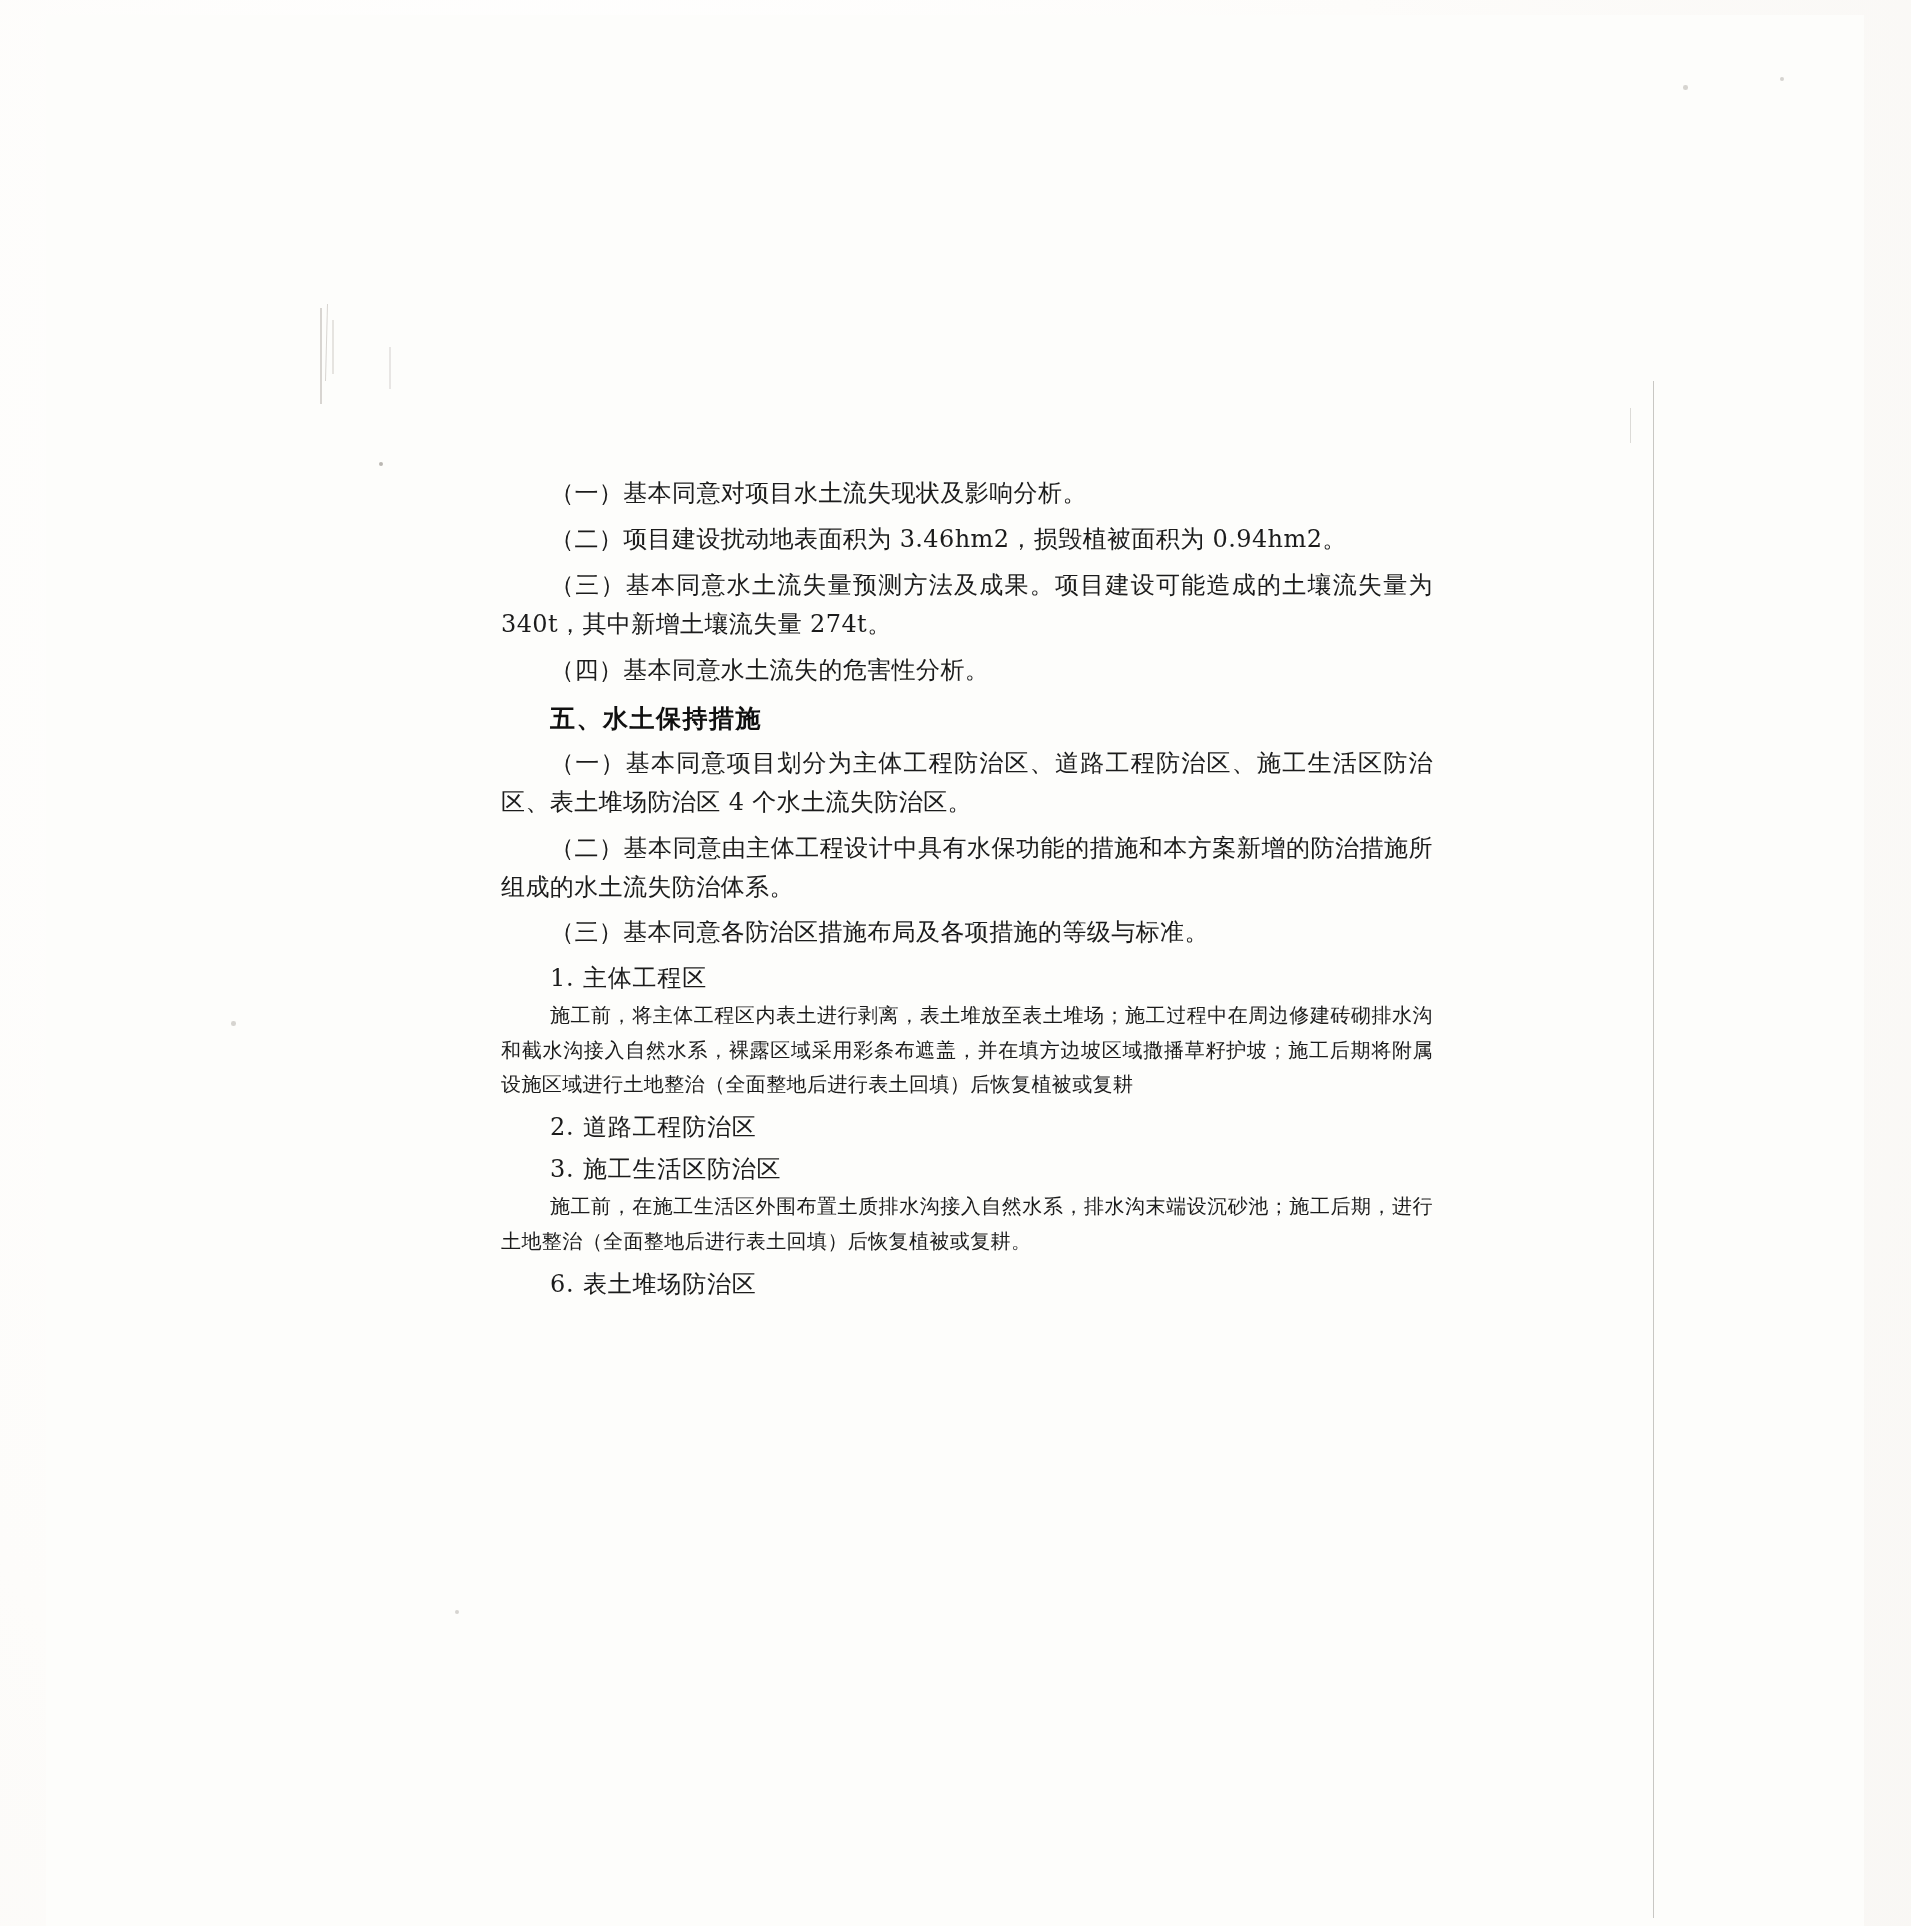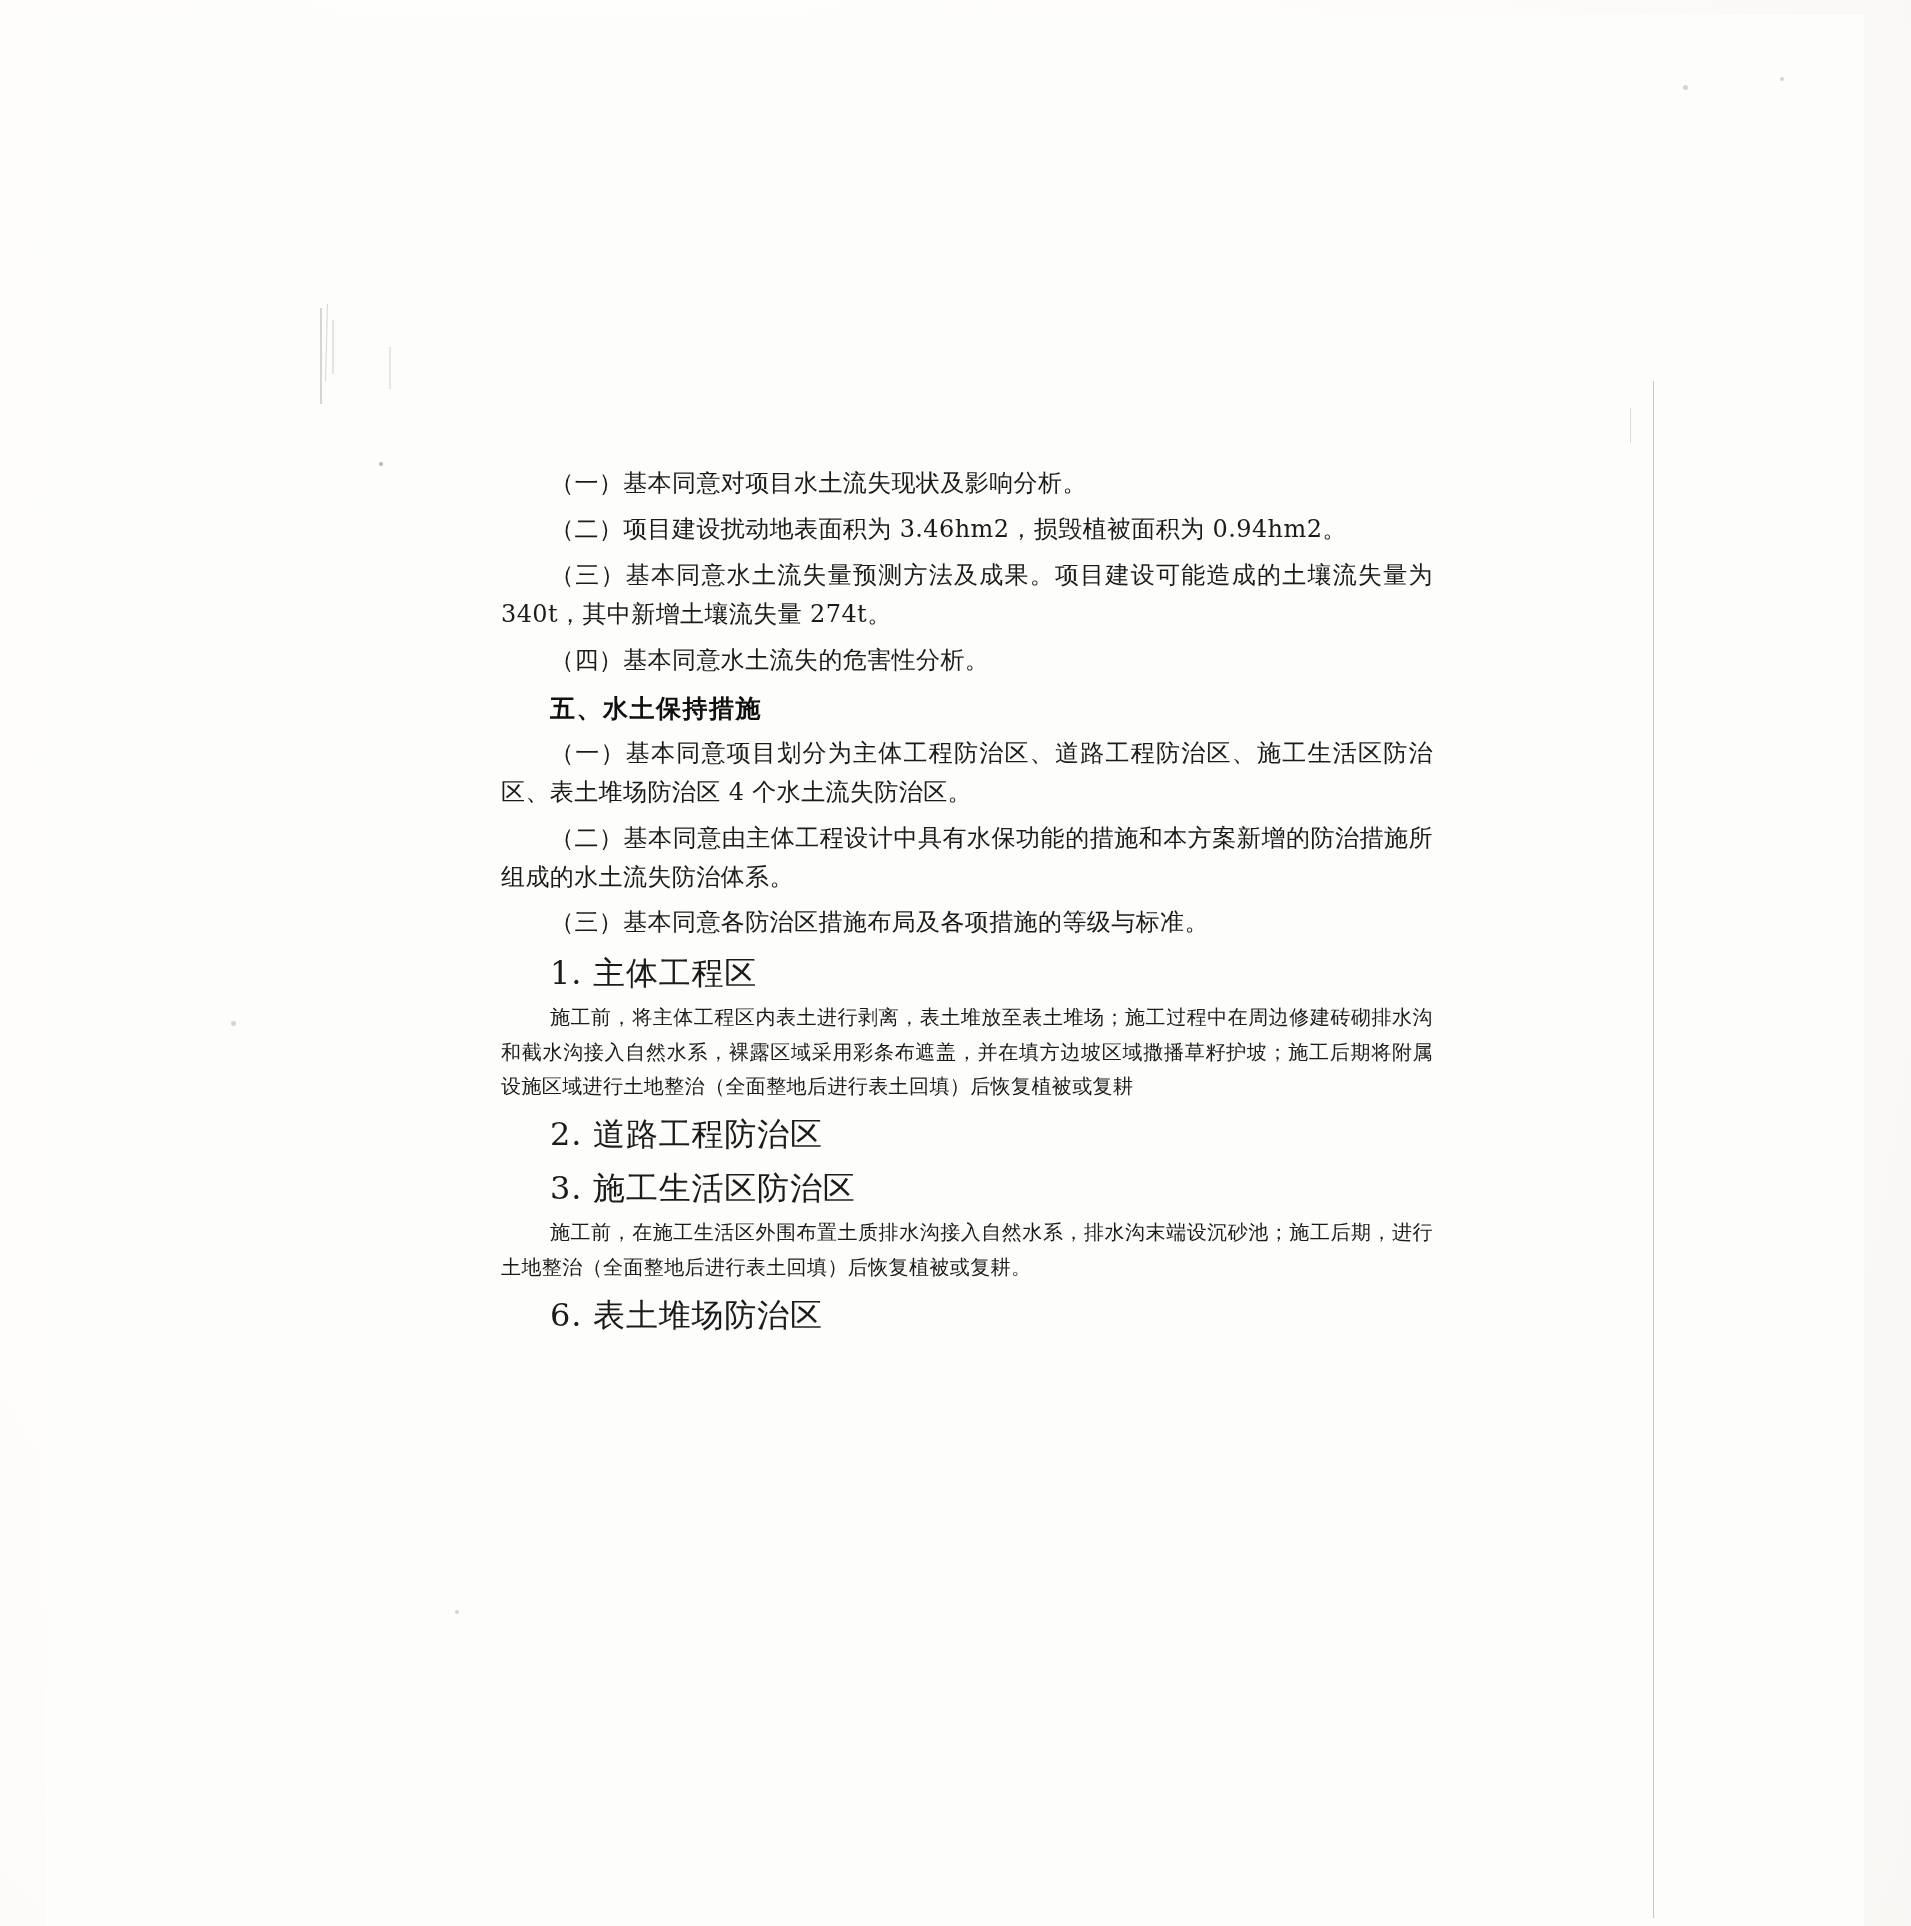--- a/index.html
+++ b/index.html
@@ -56,21 +56,21 @@
     width: 1.2px;
     background: #9d9a95;
     opacity: 0.55;
   }
   .rr1 { left: 1653px; top: 381px; height: 1537px; }
   .rr2 { left: 1630px; top: 408px; height: 35px; opacity: 0.35; }
 
   .content {
     position: absolute;
     left: 501px;
-    top: 464px;
+    top: 474px;
     width: 932px;
   }
   .para {
     font-size: 24px;
     line-height: 1.62;
     color: #1b1b1b;
     margin: 0 0 7px 0;
     text-align: justify;
     letter-spacing: 0.4px;
   }
@@ -79,21 +79,21 @@
   }
   .section-head {
     font-size: 25px;
     font-weight: bold;
     color: #101010;
     margin: 13px 0 8.5px 0;
     text-indent: 49px;
     letter-spacing: 1.5px;
   }
   .sub-head {
-    font-size: 32px;
+    font-size: 24px;
     color: #1b1b1b;
     margin: 10px 0 3.9px 0;
     text-indent: 49px;
     letter-spacing: 0.8px;
   }
   .body-block {
     font-size: 20px;
     line-height: 1.72;
     color: #1b1b1b;
     margin: 0 0 7px 0;

